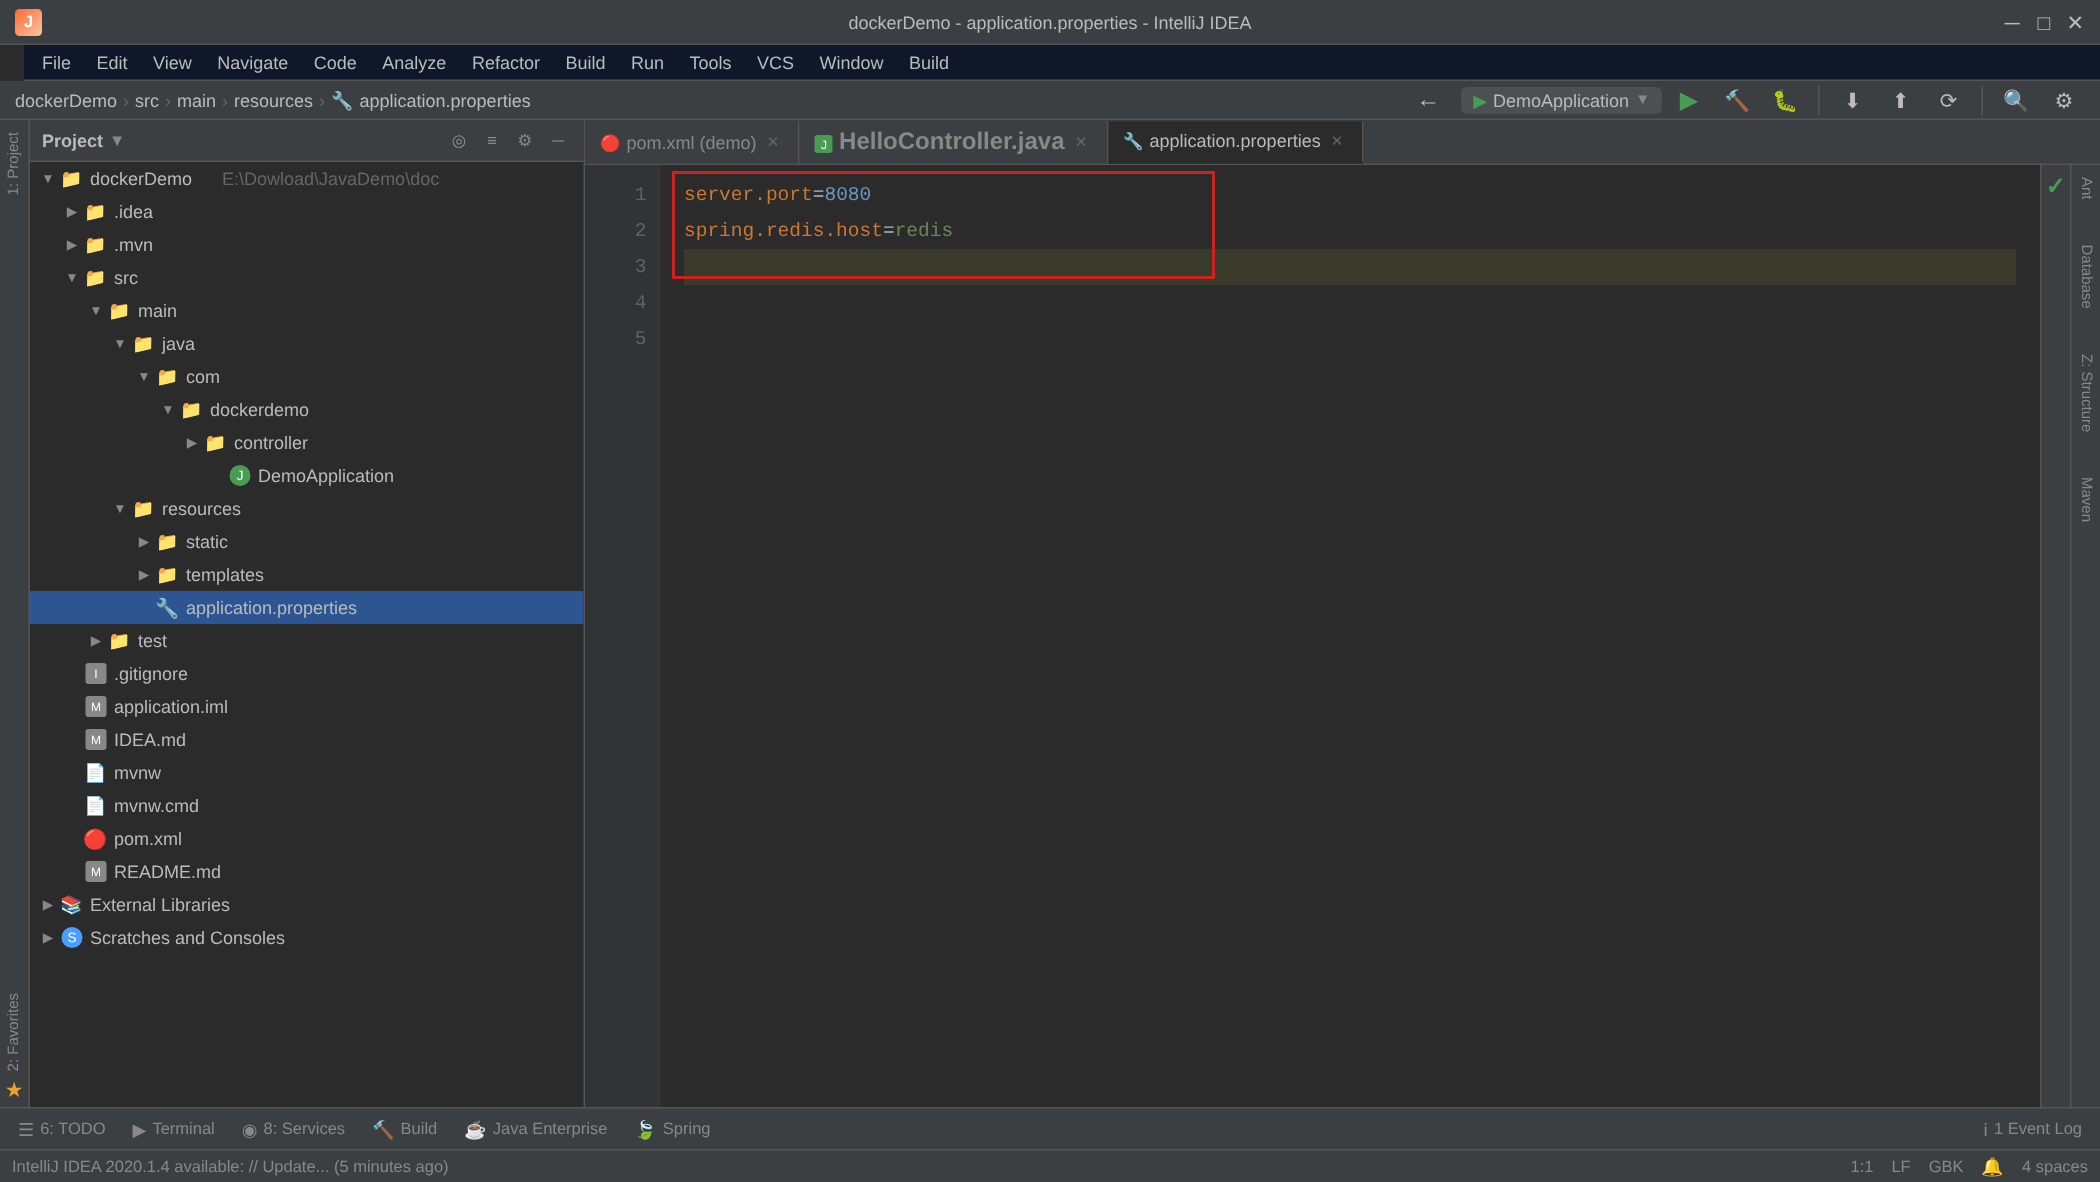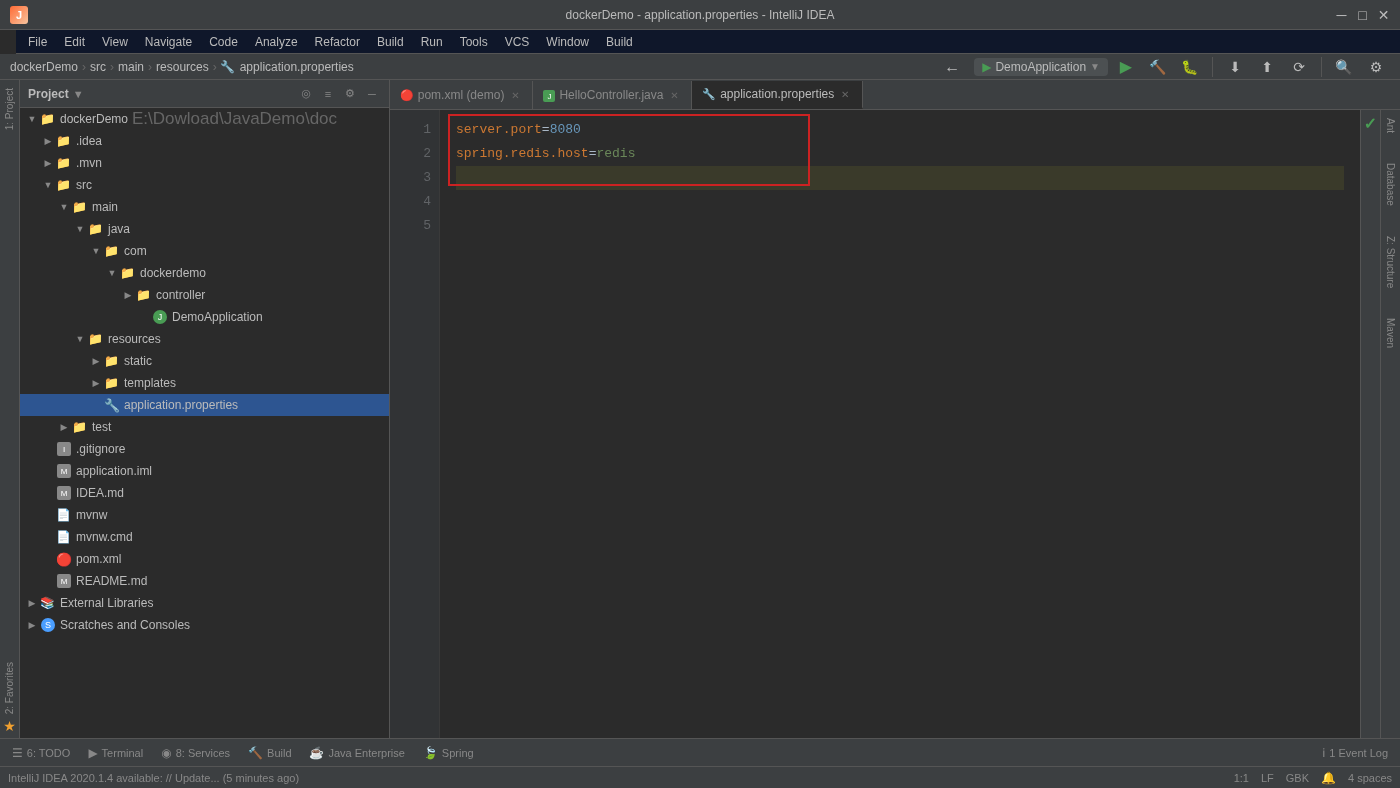--- a/index.html
+++ b/index.html
@@ -223,22 +223,22 @@
       flex-shrink: 0;
       margin-right: 4px;
       font-size: 12px;
     }
     .tree-label {
       font-size: 12px;
       color: #bbb;
     }
     .tree-label.path-hint {
       color: #666;
-      font-size: 17px;
-      margin-left: 4px;
+      font-size: 12px;
+      margin-left: 20px;
     }
 
     
     .editor-area {
       flex: 1;
       display: flex;
       flex-direction: column;
       overflow: hidden;
     }
 
@@ -676,21 +676,21 @@
     <div class="tab-bar">
       <div class="tab">
         <span style="color:#cc3333;font-size:11px;">🔴</span>
         <span style="font-size:12px;">pom.xml (demo)</span>
         <span class="tab-close">✕</span>
       </div>
       <div class="tab">
         <span>
           <span style="width:12px;height:12px;background:#499c54;border-radius:2px;display:inline-flex;align-items:center;justify-content:center;color:white;font-size:8px;">J</span>
         </span>
-        <span style="font-size:12px;">HelloController.java</span>
+        <span style="font-size:16px;font-weight:bold;">HelloController.java</span>
         <span class="tab-close">✕</span>
       </div>
       <div class="tab active">
         <span style="color:#499c54;font-size:11px;">🔧</span>
         <span style="font-size:12px;">application.properties</span>
         <span class="tab-close">✕</span>
       </div>
     </div>
 
     <div class="editor">

